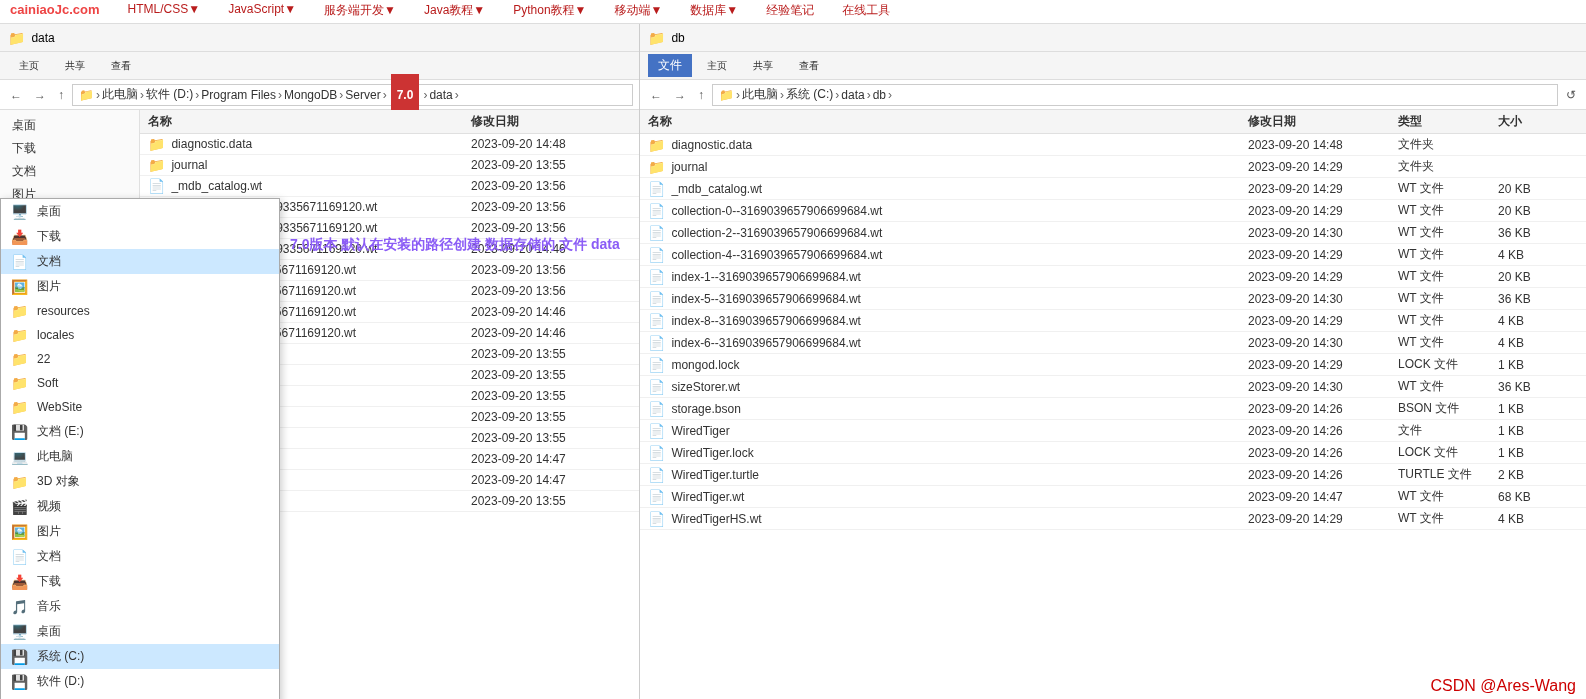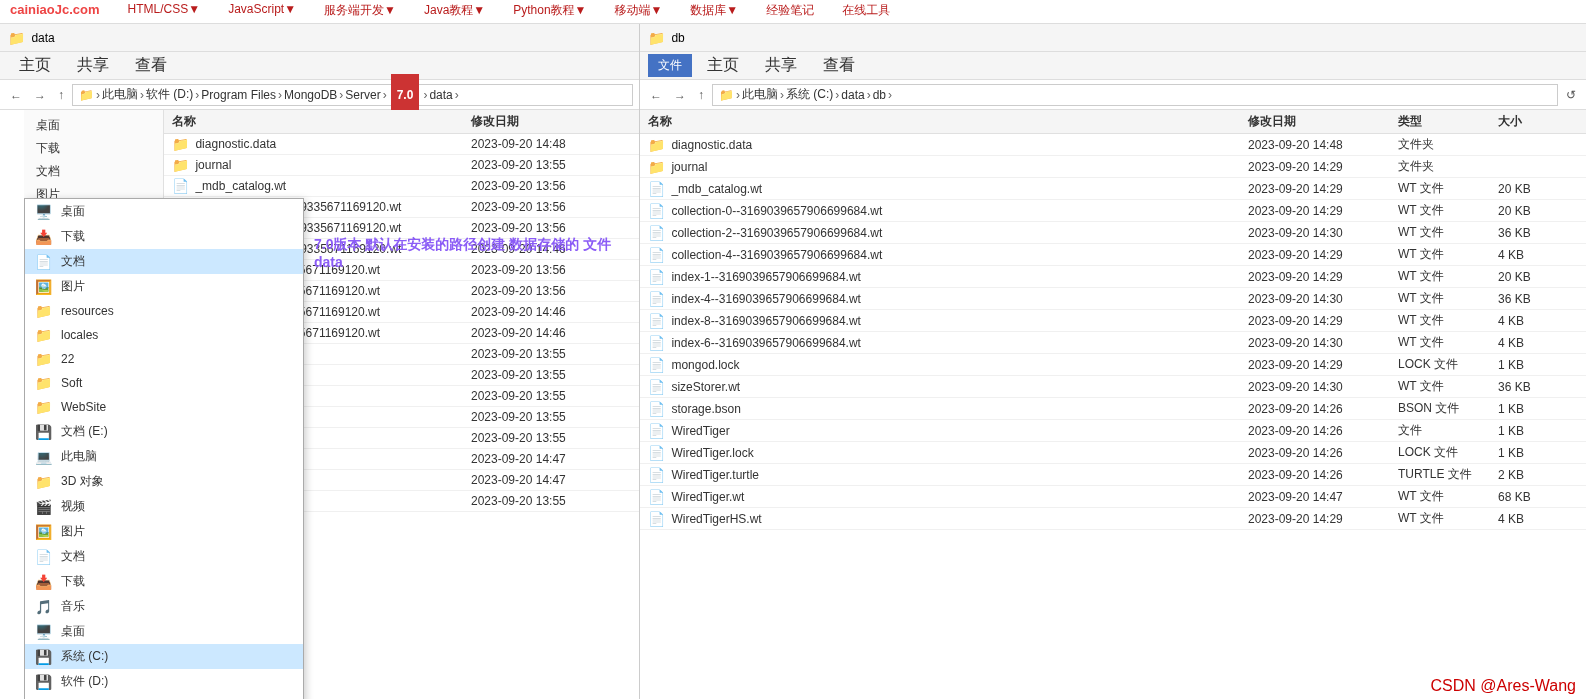--- a/index.html
+++ b/index.html
@@ -64,21 +64,21 @@
       background: #f5f5f5;
       border-bottom: 1px solid #ddd;
       display: flex;
       align-items: center;
       padding: 2px 8px;
       gap: 4px;
       height: 28px;
     }
     .ribbon-tab {
       padding: 17px 10px;
-      font-size: 16px;
+      font-size: 10px;
       cursor: pointer;
       color: #333;
       border: 1px solid transparent;
     }
     .ribbon-tab-file {
       background: #4472c4;
       color: #fff;
       padding: 3px 10px;
       font-size: 12px;
       cursor: pointer;
@@ -308,21 +308,21 @@
         <span class="path-sep">›</span>
         <span class="path-segment">Server</span>
         <span class="path-sep">›</span>
         <span class="path-highlight">7.0</span>
         <span class="path-sep">›</span>
         <span class="path-segment">data</span>
         <span class="path-sep">›</span>
       </div>
     </div>
 
-    <div class="content-area" style="position:relative;margin-left:24px;">
+    <div class="content-area" style="position:relative;">
 
       <div class="nav-sidebar">
         <div class="nav-item">桌面</div>
         <div class="nav-item">下载</div>
         <div class="nav-item">文档</div>
         <div class="nav-item">图片</div>
         <div class="nav-item">resources</div>
         <div class="nav-item">Locales</div>
         <div class="nav-item">22</div>
         <div class="nav-item">Soft</div>
@@ -671,21 +671,21 @@
               <span class="file-icon file-color">📄</span>
               <span>index-1--3169039657906699684.wt</span>
             </div>
           <span>2023-09-20 14:29</span>
             <span>WT 文件</span>
             <span>20 KB</span>
         </div>
         <div class="file-row-right">
           <div class="file-name-cell">
               <span class="file-icon file-color">📄</span>
-              <span>index-4--3169039657906699684.wt</span>
+              <span>index-5--3169039657906699684.wt</span>
             </div>
           <span>2023-09-20 14:30</span>
             <span>WT 文件</span>
             <span>36 KB</span>
         </div>
         <div class="file-row-right">
           <div class="file-name-cell">
               <span class="file-icon file-color">📄</span>
               <span>index-8--3169039657906699684.wt</span>
             </div>

